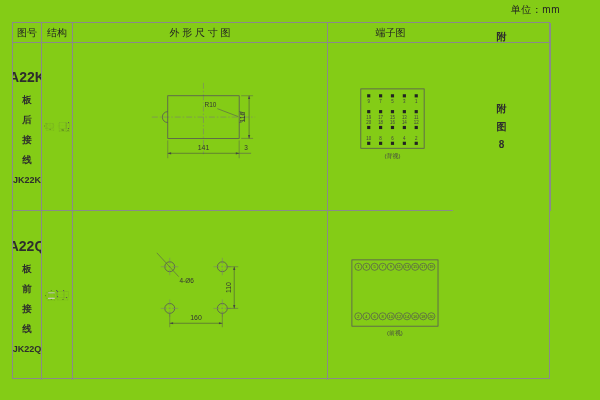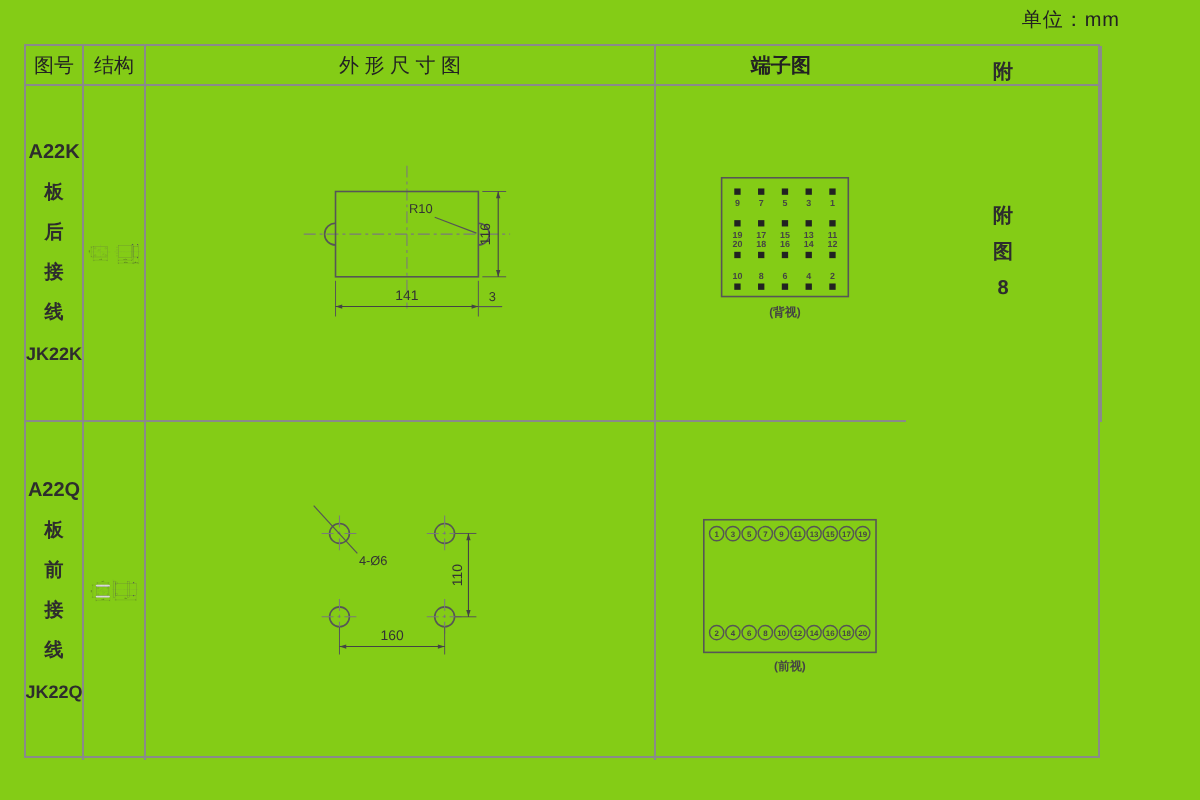--- a/index.html
+++ b/index.html
@@ -4,28 +4,28 @@
 <style>
   html,body{margin:0;padding:0;background:#fff;}
   .page{position:relative;width:600px;height:400px;background:#84cc16;overflow:hidden;
         font-family:"Liberation Sans","DejaVu Sans",sans-serif;color:#333;}
   .unit{position:absolute;top:3px;right:40px;font-size:10px;color:#222;letter-spacing:.5px;}
   .tbl{position:absolute;left:12px;top:22px;width:538px;height:357px;
        display:grid;grid-template-columns:29px 31px 255px 125px 98px;
        grid-template-rows:20px 168px 169px;border:1px solid #8a8a8a;box-sizing:border-box;}
   .c{border-right:1px solid #8a8a8a;border-bottom:1px solid #8a8a8a;box-sizing:border-box;
      display:flex;align-items:center;justify-content:center;position:relative;overflow:hidden;}
-  .c.lastcol{border-right:none;font-weight:bold;}
+  .c.lastcol{border-right:none;}
   .c.lastrow{border-bottom:none;}
   .hd{font-size:10px;color:#222;white-space:nowrap;}
   .figcol{display:flex;flex-direction:column;align-items:center;font-size:10px;font-weight:600;
           color:#2d2d2d;line-height:18px;}
   .figcol.low{margin-top:44px;}
   .structcol{display:flex;flex-direction:column;align-items:center;font-weight:700;color:#2d2d2d;}
-  .structcol .model{font-size:10px;margin-bottom:5px;}
+  .structcol .model{font-size:14px;margin-bottom:5px;}
   .structcol .wchar{font-size:9.5px;line-height:20px;}
   .structcol .code{font-size:9px;margin-top:5px;}
   svg{display:block;}
   svg text{font-family:"Liberation Sans","DejaVu Sans",sans-serif;}
   .s{stroke:#565656;stroke-width:.8;fill:none;}
   .sf{stroke:#565656;stroke-width:.8;fill:#fff;}
   .thin{stroke:#565656;stroke-width:.6;fill:none;}
   .cl{stroke:#7a7a7a;stroke-width:.55;fill:none;stroke-dasharray:6 2 1.5 2;}
   .ext{stroke:#565656;stroke-width:.5;}
   .arr{stroke:#444;stroke-width:.55;}

